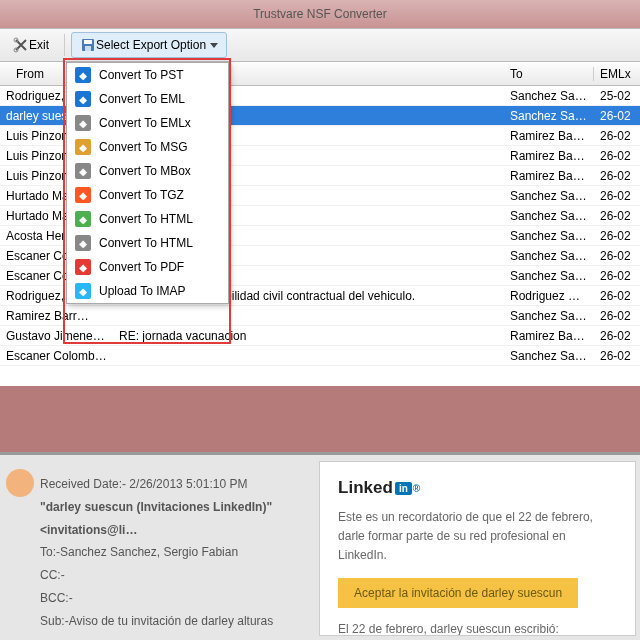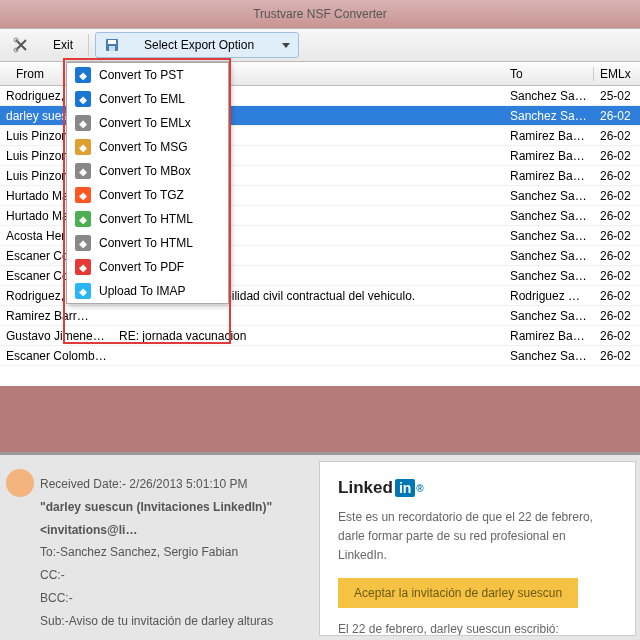--- a/index.html
+++ b/index.html
@@ -1,19 +1,19 @@
 <!DOCTYPE html>
 <html><head>
 <meta charset="utf-8">
 <style>
 * { box-sizing: border-box; margin: 0; padding: 0; font-family: "Segoe UI", Tahoma, sans-serif; font-size: 12px; }
 body { background: #b57a7a; width: 640px; height: 640px; overflow: hidden; }
 .titlebar { background: linear-gradient(#d9b3b3,#c99393); height: 28px; display:flex; align-items:center; justify-content:center; color:#555; font-size:13px; }
 .toolbar { background: linear-gradient(#f7f7f7,#e8e8e8); height: 34px; border:1px solid #bbb; border-left:none; border-right:none; display:flex; align-items:center; padding:0 4px; gap:4px; position:relative; }
-.tool-btn { display:flex; align-items:center; gap:24px; padding:4px 8px; border:1px solid transparent; border-radius:3px; cursor:pointer;justify-content:center; }
+.tool-btn { display:flex; align-items:center; gap:0; padding:4px 8px; border:1px solid transparent; border-radius:3px; cursor:pointer;justify-content:center; }
 .tool-sep { width:1px; height:70%; background:#ccc; margin:0 2px; }
 .dropdown-arrow { width:0; height:0; border-left:4px solid transparent; border-right:4px solid transparent; border-top:5px solid #444; margin-left:4px; }
 .grid-header { background:linear-gradient(#fdfdfd,#eaeaea); height:24px; border-bottom:1px solid #bbb; display:flex; align-items:center; }
 .col-from { width:113px; padding:0 16px; border-right:1px solid #ccc; }
 .col-subj { flex:1; padding:0 6px; border-right:1px solid #ccc; }
 .col-to { width:90px; padding:0 6px; border-right:1px solid #ccc; }
 .col-sent { width:46px; padding:0 6px; }
 .grid-body { background:#fff; height:300px; overflow:hidden; }
 .row { display:flex; height:20px; align-items:center; border-bottom:1px solid #f0f0f0; }
 .row.selected { background:#2e7edb; color:#fff; }
@@ -24,21 +24,21 @@
 .row .c-sent { width:46px; }
 .dropdown-menu { position:absolute; top:62px; left:66px; width:163px; background:#fff; border:1px solid #aaa; box-shadow:2px 2px 6px rgba(0,0,0,.25); z-index:10; }
 .dropdown-menu .item { display:flex; align-items:center; gap:8px; height:24px; padding:0 8px; cursor:pointer; }
 .dropdown-menu .icon { width:16px; height:16px; display:inline-flex; align-items:center; justify-content:center; font-size:11px; }
 .red-box { position:absolute; top:58px; left:63px; width:168px; height:286px; border:2px solid #e03a3a; z-index:11; pointer-events:none; }
 .preview { position:absolute; bottom:0; left:0; right:0; height:188px; background:#e6e6e6; border-top:3px solid #9a9a9a; display:flex; }
 .preview-left { width:50%; padding:18px 14px 8px 40px; color:#555; line-height:1.9; position:relative; }
 .avatar { position:absolute; left:6px; top:14px; width:28px; height:28px; border-radius:50%; background:#f2b37c; }
 .preview-right { width:50%; background:#fff; border:1px solid #ccc; margin:6px 4px 4px 2px; padding:16px 18px; position:relative; overflow:hidden; }
 .linkedin-logo { font-weight:bold; font-size:17px; color:#222; display:inline-flex; align-items:center; }
-.linkedin-logo .sq { background:#0077b5; color:#fff; padding:1px 4px; border-radius:2px; font-size:14px; margin-left:2px; }
+.linkedin-logo .sq { background:#0077b5; color:#fff; padding:1px 4px; border-radius:2px; font-size:10px; margin-left:2px; }
 .li-btn { background:#f6c244; color:#6a5a10; padding:8px 16px; margin:12px 0; display:inline-block; font-size:12px; }
 .li-body { color:#666; line-height:1.6; font-size:12px; }
 .li-quote { border-left:1px solid #bbb; padding-left:10px; margin-top:10px; filter:blur(1.5px); }
 .attach-row { display:flex; align-items:center; gap:22px; margin-top:20px; }
 .x-icon svg, .save-icon svg, .attach-icon svg { display:block; }
 .icon-box { width:16px; height:16px; border-radius:2px; display:inline-flex; align-items:center; justify-content:center; font-size:10px; color:#fff; }
 </style>
 </head>
 <body>
 

